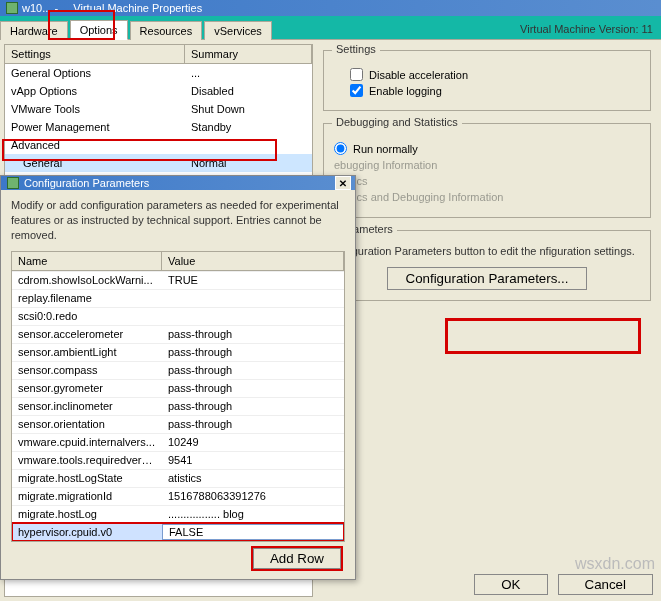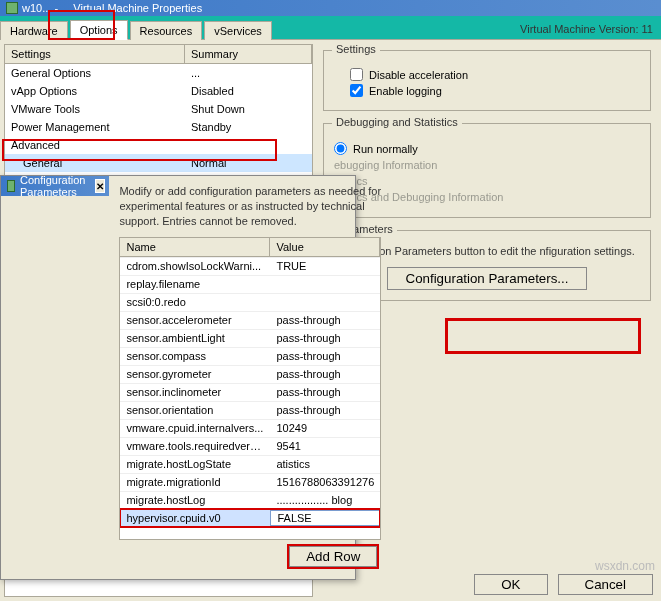--- a/index.html
+++ b/index.html
@@ -75,21 +75,21 @@
     .config-btn-wrap{display:flex;justify-content:center;}
 
     
     .dialog{
       position:absolute;
       left:0; top:175px;
       width:356px; height:405px;
       background:#ece9d8;
       border:1px solid #888;
       box-shadow:2px 2px 6px rgba(0,0,0,.3);
-      display:flex;flex-direction:row;
+      display:flex;flex-direction:column;
     }
     .dialog-titlebar{
       height:20px;background:linear-gradient(to right,#3c78c8,#5a8ed0);
       color:#fff;display:flex;align-items:center;padding:0 4px 0 6px;justify-content:space-between;
     }
     .dialog-titlebar-left{display:flex;align-items:center;gap:5px;}
     .dialog-titlebar-left .icon{width:12px;height:12px;background:#6fb36f;border:1px solid #2c6b2c;}
     .close-btn{width:16px;height:14px;background:#ece9d8;border:1px solid #fff;display:flex;align-items:center;justify-content:center;color:#000;font-weight:bold;font-size:10px;cursor:pointer;}
     .dialog-body{padding:8px 10px 6px;display:flex;flex-direction:column;flex:1;}
     .dialog-instructions{margin-bottom:8px;color:#333;line-height:1.35;}
@@ -104,21 +104,21 @@
     .param-row.edit .pcol-value{background:#fff;border:1px solid #7a9ccf;}
     .hyper-row-highlight{outline:2px solid #d40000;outline-offset:-1px;}
     .dialog-footer{display:flex;justify-content:flex-end;padding:6px 4px;}
     .btn{padding:2px 16px;background:#ece9d8;border:1px solid #888;cursor:pointer;}
     .addrow-highlight{outline:2px solid #d40000;}
 
     
     .main-footer{position:absolute;right:8px;bottom:6px;display:flex;gap:10px;justify-content:space-between;}
     .main-footer .btn{padding:2px 26px;}
 
-    .watermark{position:absolute;right:6px;bottom:28px;font-size:12px;color:#bbb;}
+    .watermark{position:absolute;right:6px;bottom:28px;font-size:16px;color:#bbb;}
 
     
     .hl-tabs-options{position:absolute;left:48px;top:10px;width:67px;height:30px;border:2px solid #d40000;pointer-events:none;}
     .hl-general{position:absolute;left:2px;top:139px;width:275px;height:22px;border:2px solid #d40000;pointer-events:none;}
     .hl-config-btn{position:absolute;right:20px;top:318px;width:196px;height:36px;border:3px solid #d40000;pointer-events:none;}
   </style>
 </head>
 <body>
 
 <div class="main-titlebar">

